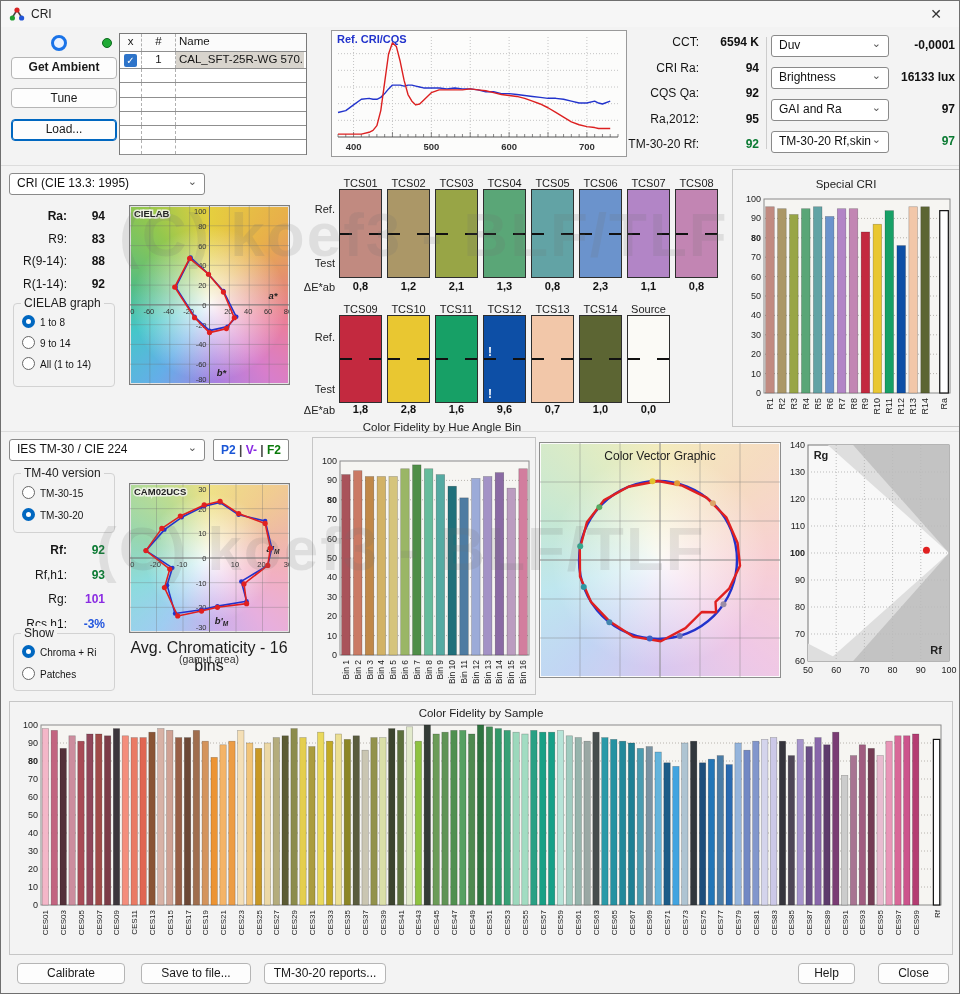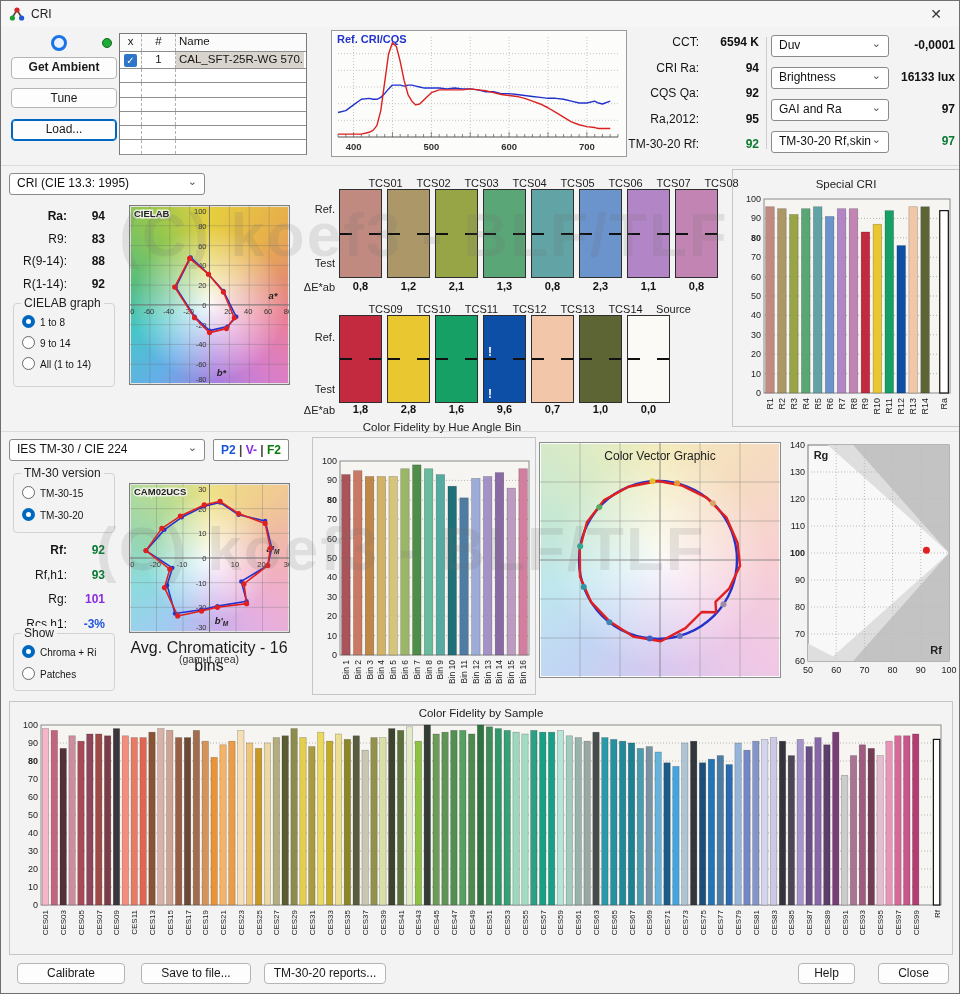--- a/index.html
+++ b/index.html
@@ -29,21 +29,21 @@
   .statrow .sl{flex:1;text-align:right;margin-right:8px;white-space:nowrap;}
   .statrow .sv{text-align:right;font-weight:bold;white-space:nowrap;}
   .hr{position:absolute;left:0;width:960px;height:1px;background:#dcdcdc;}
   .vline{position:absolute;width:1px;background:#cdcdcd;}
   .tblwrap{position:absolute;border:1px solid #7a7a7a;background:#fff;box-sizing:border-box;}
   .trow{display:flex;box-sizing:border-box;border-bottom:1px solid #8f8f8f;}
   .tcell{box-sizing:border-box;border-right:1px dashed #b0b0b0;overflow:hidden;white-space:nowrap;
          font-size:11.5px;padding:1px 3px;}
   .chk{width:13px;height:13px;background:#2e74c9;border-radius:2px;color:#fff;font-size:10px;line-height:13px;
        text-align:center;margin:1px auto;}
-  .swlabel{position:absolute;width:43px;text-align:center;font-size:11px;color:#1c1c1c;margin-left:25px;}
+  .swlabel{position:absolute;width:43px;text-align:center;font-size:11px;color:#1c1c1c;}
   .swatch{position:absolute;width:43px;border:1px solid #2e2e2e;box-sizing:border-box;}
   .dash{position:absolute;width:12px;height:2px;background:#111;top:calc(50% - 1px);}
   .dash.l{left:0;} .dash.r{right:0;}
   .warnmark{position:absolute;left:10%;color:#fff;font-weight:bold;font-size:12px;}
   .swval{position:absolute;width:43px;text-align:center;font-size:11px;font-weight:bold;color:#111;}
   .rowlab{position:absolute;width:46px;text-align:right;font-size:11px;color:#222;}
   .wm{position:absolute;font-size:62px;font-weight:bold;color:#6f6f6f;opacity:0.15;letter-spacing:2px;
       white-space:nowrap;pointer-events:none;z-index:40;}
   .lab-bg{position:absolute;inset:1px;
     background:radial-gradient(circle at 50% 55%, rgba(252,252,252,.96), rgba(252,252,252,0) 62%),
@@ -485,21 +485,21 @@
 
   <div class="combo" style="left:8px;top:438px;width:196px">
     <span class="chev">⌄</span>
     <span>IES TM-30 / CIE 224</span>
   </div>
   <div class="abs" style="left:212px;top:438px;width:76px;height:22px;border:1px solid #8a8a8a;background:#fff;border-radius:2px;text-align:center;line-height:20px;font-weight:bold;font-size:12px">
     <span id="tm30-links"><span style="color: rgb(26, 86, 214);">P2</span><span style="color: rgb(68, 68, 68);"> | </span><span style="color: rgb(138, 43, 226);">V-</span><span style="color: rgb(68, 68, 68);"> | </span><span style="color: rgb(10, 122, 10);">F2</span></span>
   </div>
 
   <div class="groupbox" style="left:12px;top:472px;width:102px;height:60px">
-    <span class="gtitle">TM-30 version</span>
+    <span class="gtitle">TM-40 version</span>
     <div id="version-radios">
         <div class="radiorow" style="top: 12px;"><span class="radio"></span><span>TM-30-15</span></div>
         <div class="radiorow" style="top: 34px;"><span class="radio sel"></span><span>TM-30-20</span></div>
       </div>
   </div>
 
   <div class="abs" style="left:6px;top:542px;width:98px;height:88px;display:flex;flex-direction:column;justify-content:space-between" id="tm30-stats">
       <div class="statrow">
         <div class="sl" style="font-weight: bold;">Rf:</div>
         <div class="sv" style="width: 30px; color: rgb(10, 122, 50);">92</div>

